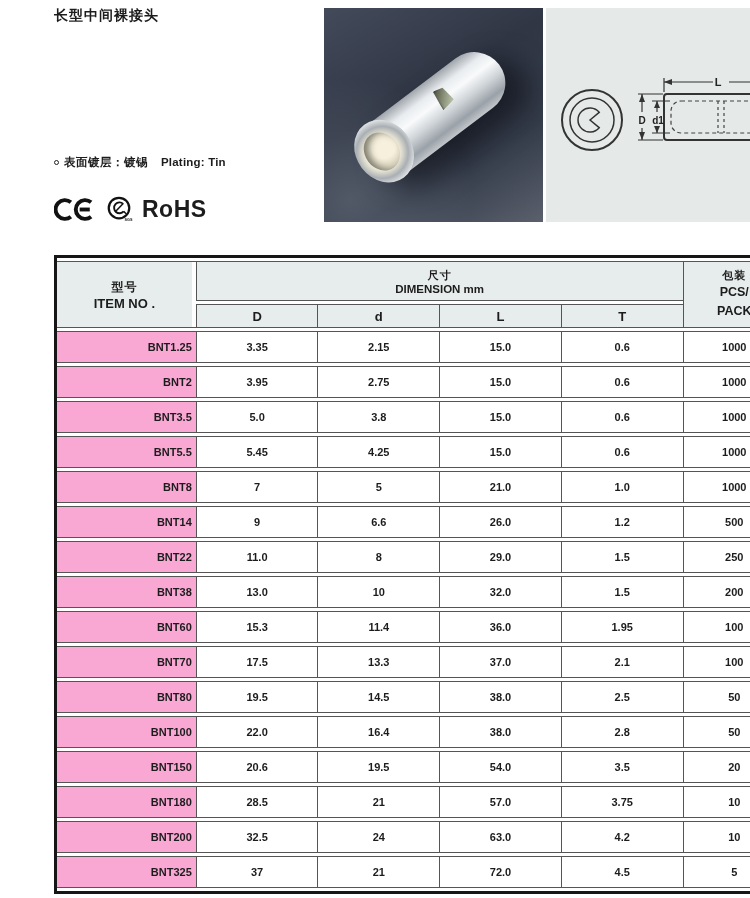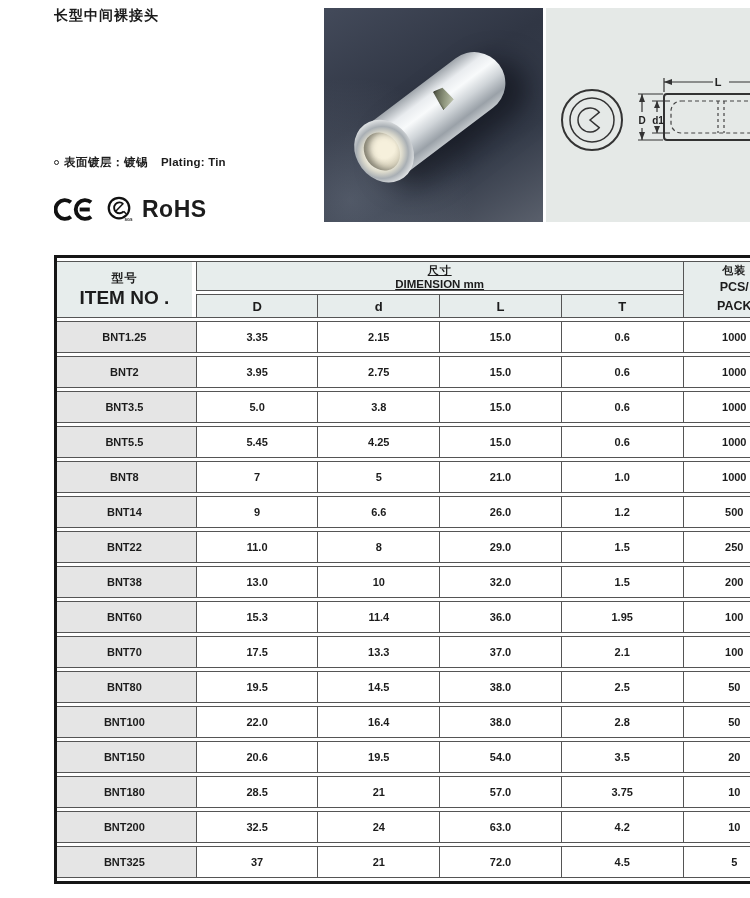--- a/index.html
+++ b/index.html
@@ -50,29 +50,29 @@
                 table-layout: fixed; font-family: "Liberation Sans", sans-serif; }
   .spec-table th, .spec-table td { border-top: 1px solid #555; border-bottom: 1px solid #555;
                 text-align: center; vertical-align: middle; }
   .tint { background: #e7edec; }
   .item-col  { width: 19.1%; }
   .dim-col   { width: 16.75%; }
   .pack-col  { width: 14.1%; }
   
   .gap-right { padding-right: 4px; background-clip: content-box; }
   .bl { border-left: 1px solid #555; }
-  th.group-th { height: 30px; text-decoration: underline; }
+  th.group-th { height: 40px; }
   th.sub-th { height: 24px; font-size: 13px; font-weight: 700; }
   td { height: 32px; font-size: 11px; font-weight: 700; }
   .th-cn { font-size: 12px; font-weight: 700; letter-spacing: 1px; }
   .th-cn-sm { font-size: 11px; font-weight: 700; letter-spacing: 1px; }
-  .th-en { font-size: 19px; font-weight: 700; }
+  .th-en { font-size: 13px; font-weight: 700; }
   .th-en-sm { font-size: 11.5px; font-weight: 700; }
   .pack-line { font-size: 12.5px; font-weight: 700; line-height: 1.55; }
-  td.item-td { background: #e5e5e5; }
+  td.item-td { background: #f9a8d4; text-align: right; }
 </style>
 </head>
 <body>
 
 <div class="page">
 
   <div class="title-block">
     <div class="title-cn">长型中间裸接头</div>
   </div>
 

